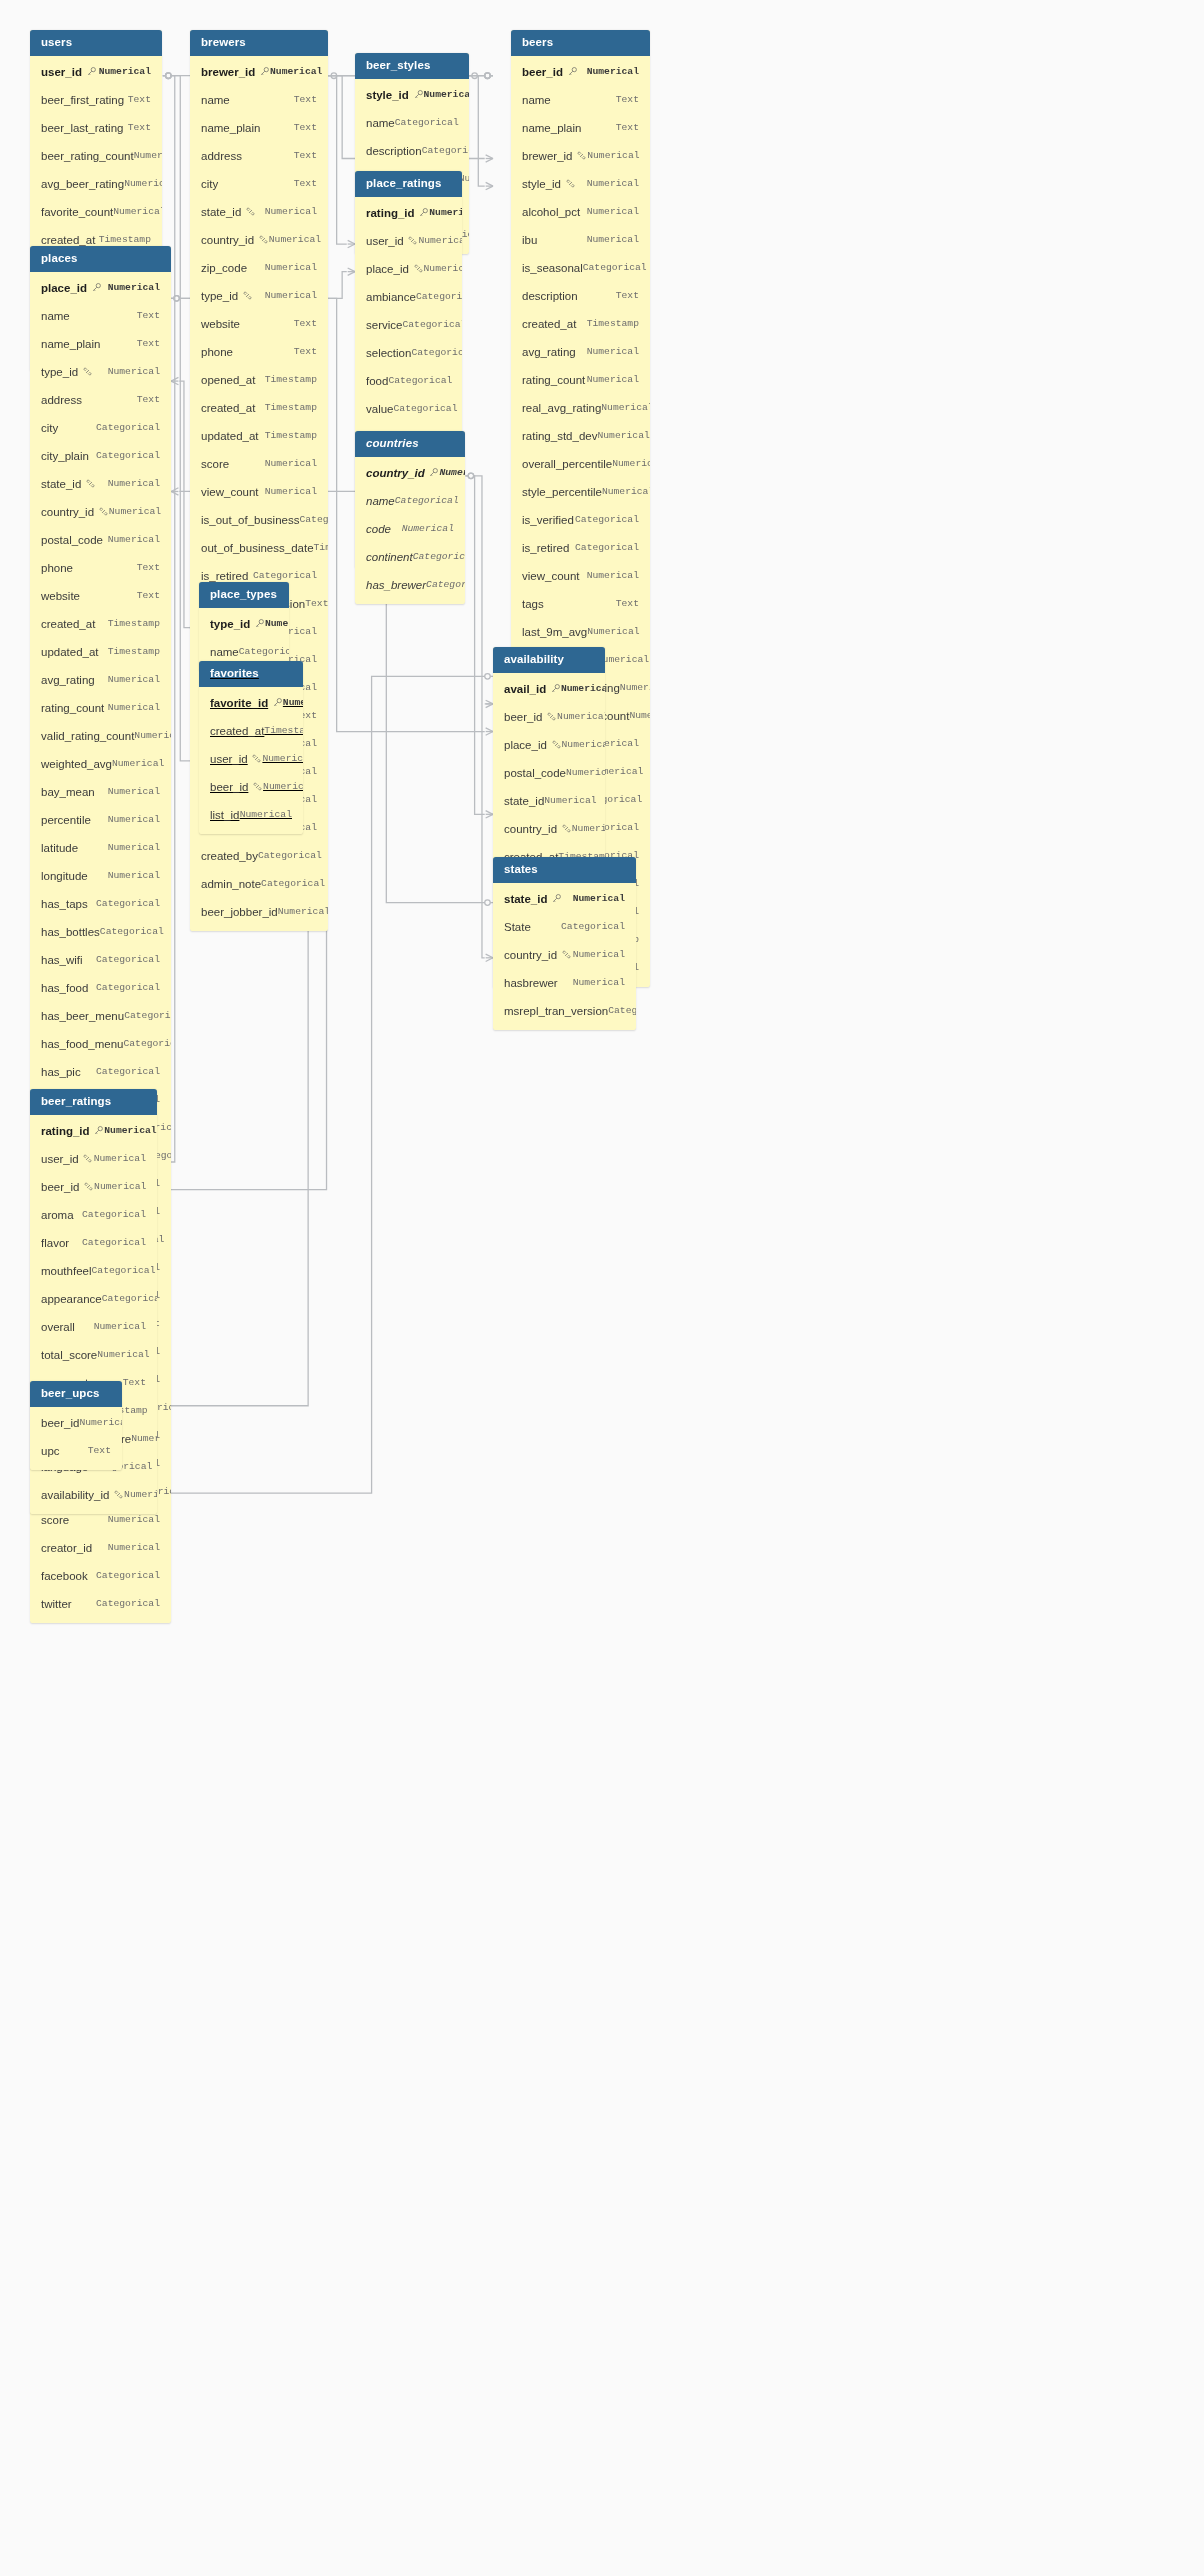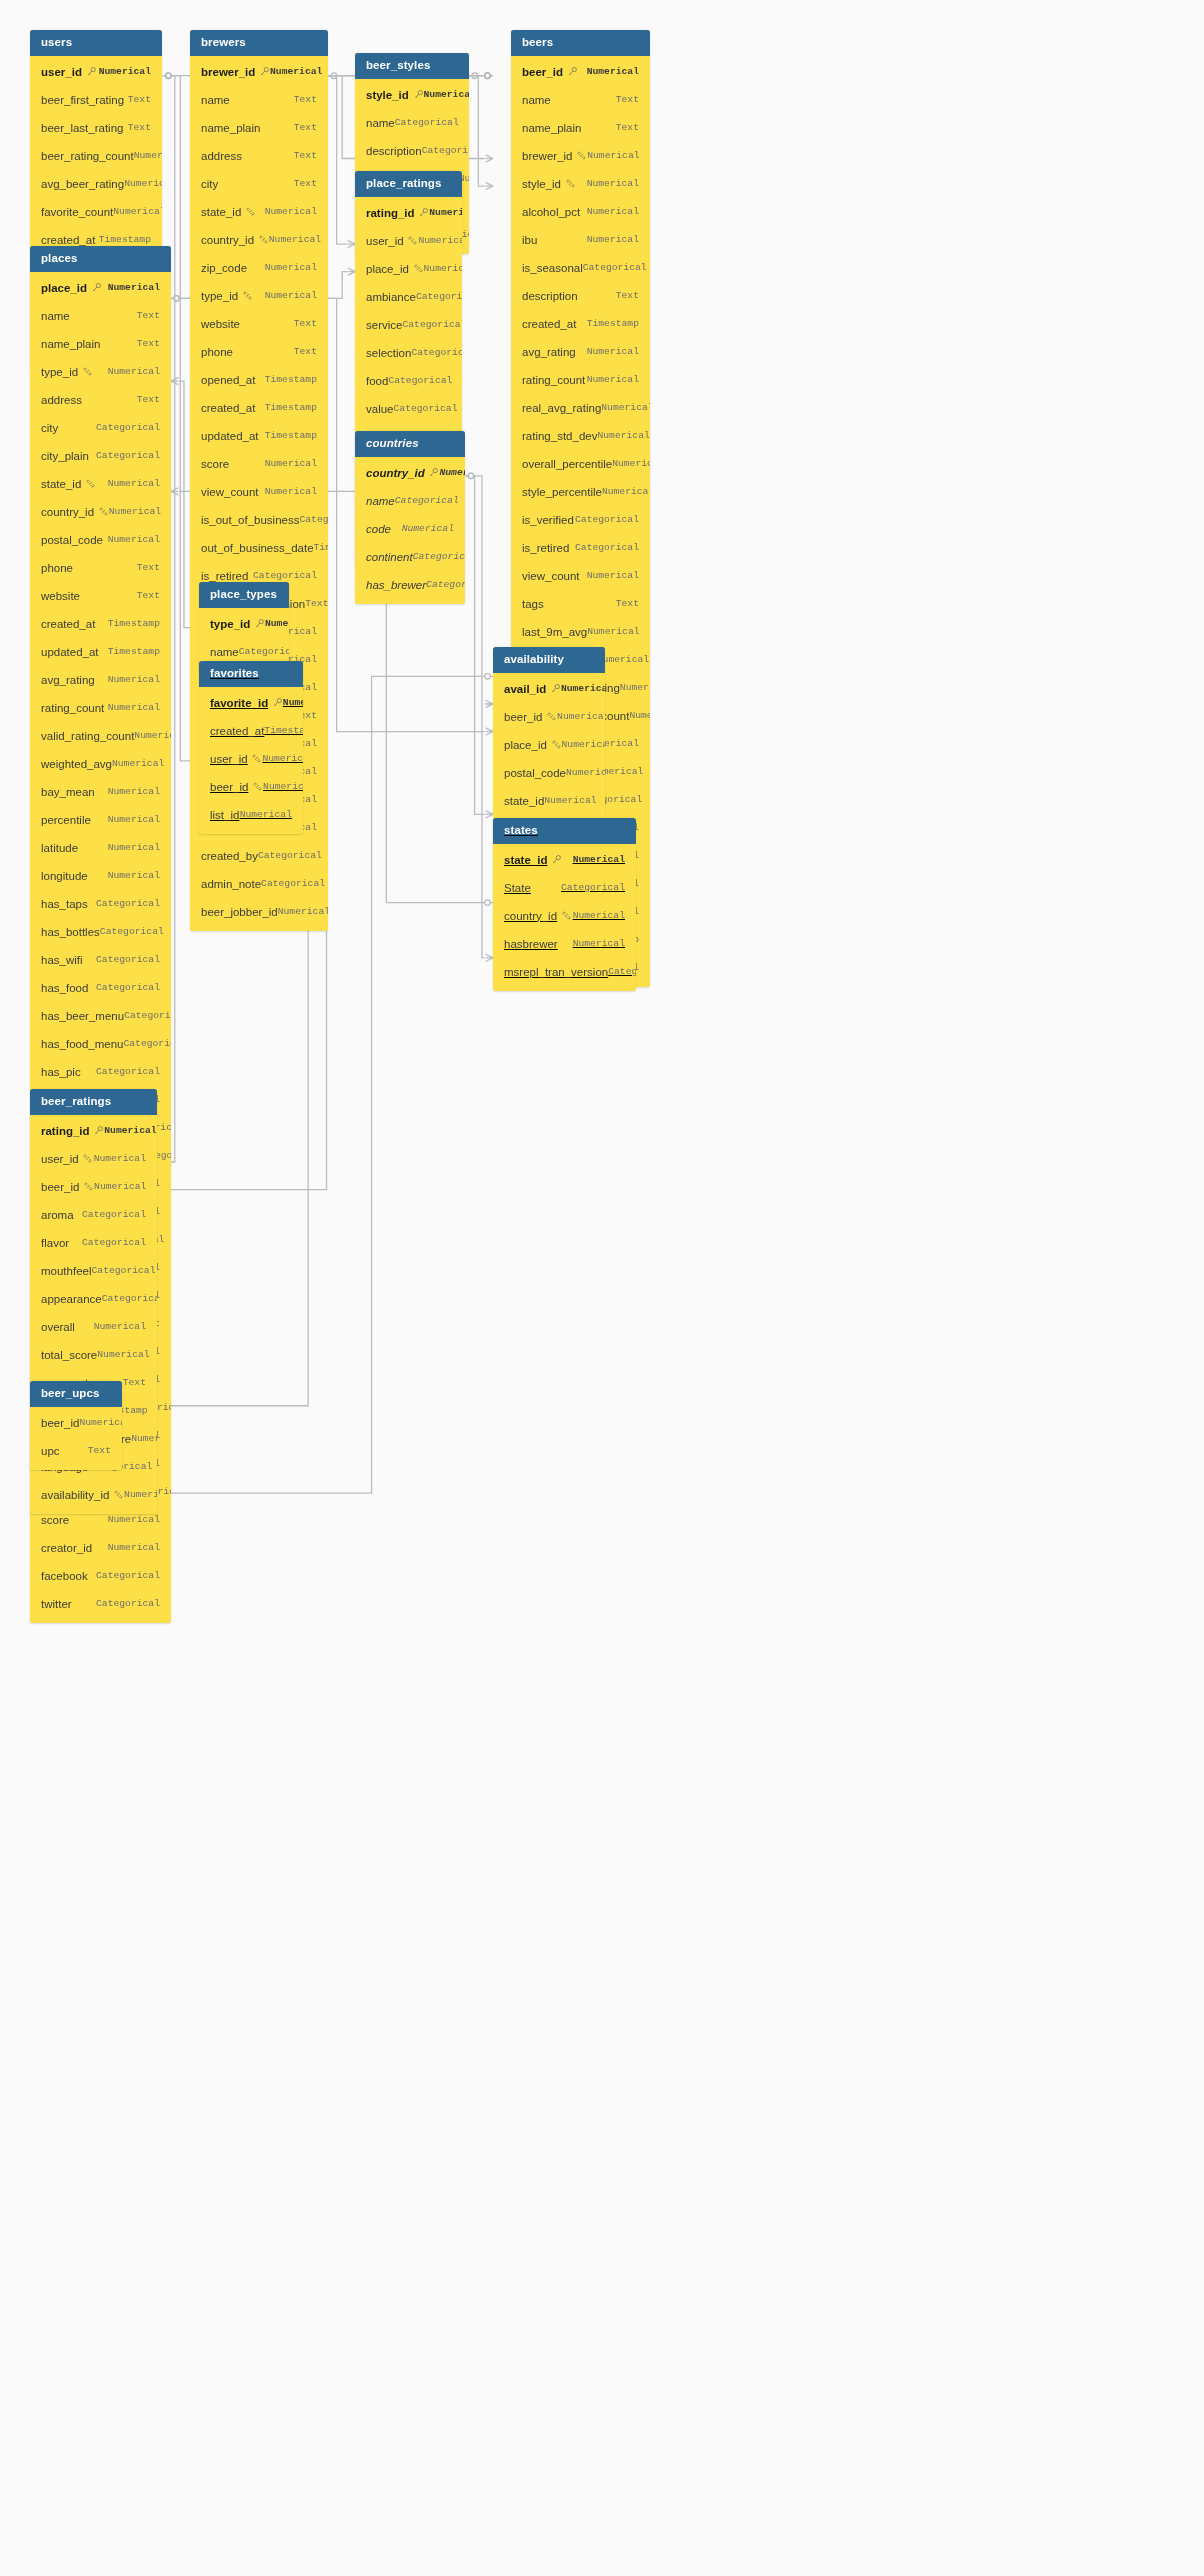--- a/index.html
+++ b/index.html
@@ -11,21 +11,21 @@
     position:relative;
     overflow:hidden;
   }
   #canvas { position:absolute; inset:0; }
   svg#links { position:absolute; left:0; top:0; width:1204px; height:2576px; pointer-events:none; }
   .link { fill:none; stroke:#b9bcc0; stroke-width:1.4; }
   .endpoint { fill:none; stroke:#b9bcc0; stroke-width:1.4; }
 
   .table {
     position:absolute;
-    background:#fde047;
+    background:#fef9c3;
     border-radius:2.8px;
     box-shadow:0 0.9px 1.8px rgba(0,0,0,0.13);
     overflow:hidden;
   }
   .table-header {
     background:#2e6792;
     color:#ffffff;
     font-weight:bold;
     font-size:11.5px;
     padding:6.4px 11px 7.4px 11px;
@@ -1580,21 +1580,21 @@
             <span class="ftype">Categorical</span>
           </div>
           <div class="row">
             <span class="fname">
               <span>is_out</span>
             </span>
             <span class="ftype">Categorical</span>
           </div>
         </div>
       </div>
-      <div class="table" style="left: 493px; top: 818px; width: 143px; text-decoration: underline;">
+      <div class="table" style="left: 493px; top: 857px; width: 143px;">
         <div class="table-header">states</div>
         <div class="rows">
           <div class="row pk">
             <span class="fname">
               <span>state_id</span>
               <span class="keyicon">
                 <svg viewBox="0 0 16 16" width="11" height="11">
                   <g fill="none" stroke="#5a5a5a" stroke-width="1.3">
                     <circle cx="10.6" cy="5.3" r="3.1"></circle>
                     <path d="M8.4 7.6 L3.2 12.8"></path>

